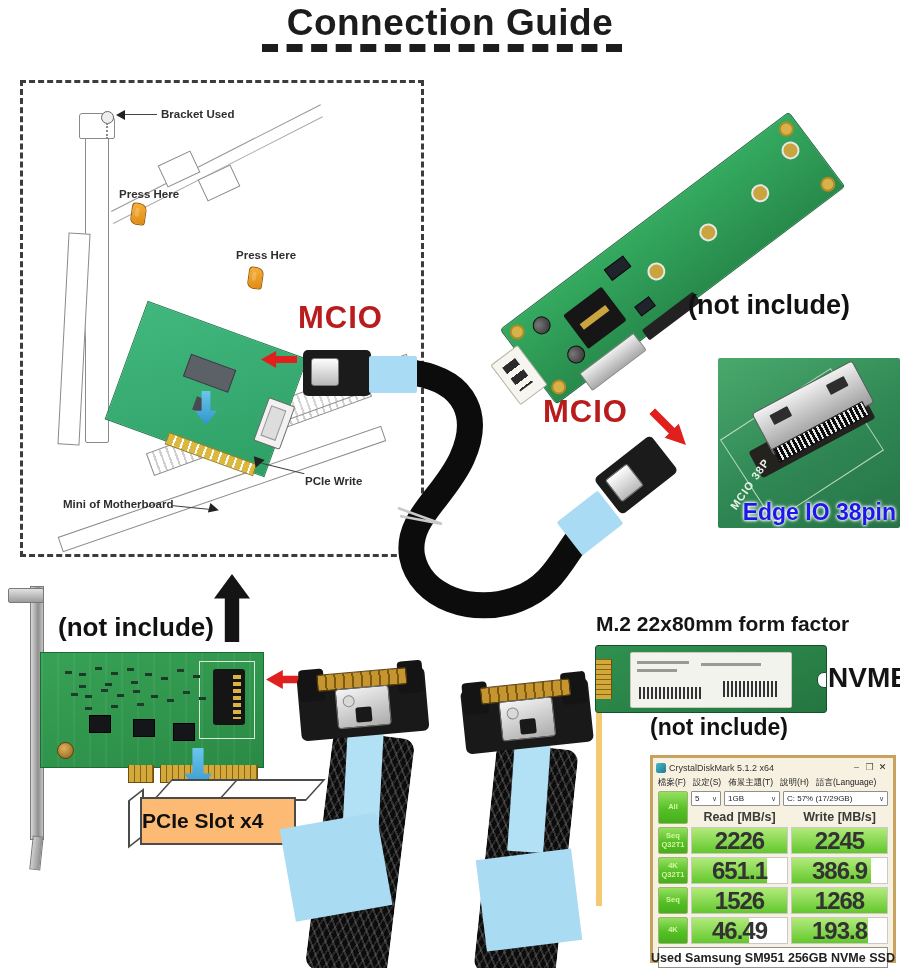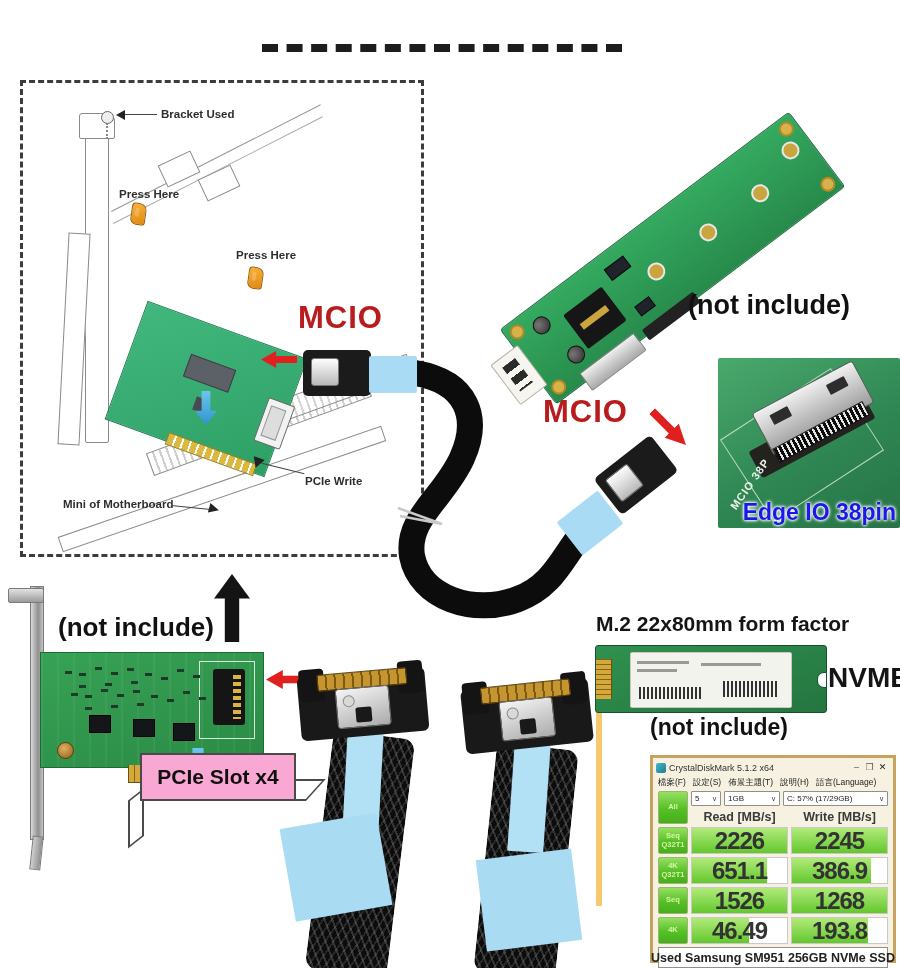--- a/index.html
+++ b/index.html
@@ -91,21 +91,21 @@
   .bl-card .oculink:after{content:"";position:absolute;right:4px;top:6px;width:8px;height:44px;
       background:repeating-linear-gradient(180deg,#d8b445 0 4px,#151515 4px 7px);}
   .bl-card .qfn{position:absolute;width:20px;height:16px;background:#14161a;border:1px solid #000;}
   .bl-card .speck{position:absolute;width:7px;height:3px;background:#203c2a;
       box-shadow:14px 2px #1d3a28,30px -4px #203c2a,46px 1px #1d3a28,62px -3px #203c2a,80px 2px #1d3a28,14px 14px #203c2a,40px 12px #1d3a28,66px 10px #203c2a,96px 6px #1d3a28,112px -2px #203c2a,128px 4px #1d3a28;}
   .bl-card .screw{position:absolute;left:16px;bottom:8px;width:15px;height:15px;border-radius:50%;background:radial-gradient(circle at 40% 35%,#e0b25c,#8a5c18);border:1px solid #5d3c0c;}
   .gold-fingers{position:absolute;height:17px;background:repeating-linear-gradient(90deg,#d3a93c 0 5px,#8a6312 5px 6px);border:1px solid #6e4f0d;border-top:none;}
 
   .pcie-box-top{left:152px;top:779px;width:150px;height:18px;background:#fff;border:2px solid #4a4a4a;transform:skewX(-42deg);transform-origin:0 100%;}
   .pcie-box-top .div1{position:absolute;left:42%;top:0;width:2px;height:100%;background:#4a4a4a;}
-  .pcie-box-front{left:140px;top:753px;width:152px;height:44px;background:#f9a8d4;border:2px solid #4a4a4a;display:flex;align-items:center;justify-content:center;font-size:21px;font-weight:bold;color:#101010;}
+  .pcie-box-front{left:140px;top:797px;width:152px;height:44px;background:#fdba74;border:2px solid #4a4a4a;display:flex;align-items:center;justify-content:flex-start;font-size:21px;font-weight:bold;color:#101010;}
   .pcie-box-side{left:128px;top:788px;width:12px;height:44px;background:#fff;border:2px solid #4a4a4a;transform:skewY(-38deg);transform-origin:100% 0;}
 
   
   .cab-head{position:absolute;width:128px;height:64px;background:#191919;border-radius:6px;}
   .cab-ear{position:absolute;top:-7px;width:25px;height:32px;background:#141414;border-radius:4px;}
   .cab-gold{position:absolute;top:-1px;left:20px;width:88px;height:15px;border-radius:2px;
       background:repeating-linear-gradient(90deg,#c7952f 0 7px,#7c5a0f 7px 9px);border:1px solid #5d430b;}
   .cab-latch{position:absolute;left:37px;top:15px;width:52px;height:38px;background:linear-gradient(165deg,#f5f5f5,#ababab);border:1px solid #6e6e6e;border-radius:4px;}
   .cab-latch:after{content:"";position:absolute;left:18px;bottom:4px;width:16px;height:15px;background:#191919;border-radius:2px;}
   .cab-latch:before{content:"";position:absolute;left:6px;top:6px;width:10px;height:10px;background:#d9d9d9;border:1px solid #8a8a8a;border-radius:50%;}
@@ -147,20 +147,21 @@
   .cdm-footer{grid-column:1 / span 3;border:1px solid #8f8f8f;background:#fff;display:flex;align-items:center;justify-content:center;
       font-size:12.5px;font-weight:bold;color:#222;white-space:nowrap;}
 
   .edge-artifact{left:596px;top:690px;width:6px;height:216px;background:#f2bf57;opacity:.85;}
 </style>
 </head>
 <body>
 
 <div class="canvas">
 
+  <div class="abs page-title">Connection Guide</div>
   <div class="abs title-dashes"></div>
 
   <div class="abs guide-box">
 
     <div class="la" style="left:62px;top:48px;width:22px;height:310px;border-radius:2px;"></div>
     <div class="la" style="left:56px;top:30px;width:34px;height:24px;border-radius:3px 8px 2px 2px;"></div>
     <div class="la" style="left:40px;top:150px;width:20px;height:210px;transform:rotate(3deg);"></div>
     <div class="abs" style="left:88px;top:128px;width:235px;height:0;border-top:1.5px solid #979797;transform:rotate(-27deg);transform-origin:0 0;"></div>
     <div class="abs" style="left:90px;top:140px;width:235px;height:0;border-top:1.5px solid #aaa;transform:rotate(-27deg);transform-origin:0 0;"></div>
     <div class="la" style="left:138px;top:74px;width:34px;height:22px;transform:rotate(-25deg);"></div>

